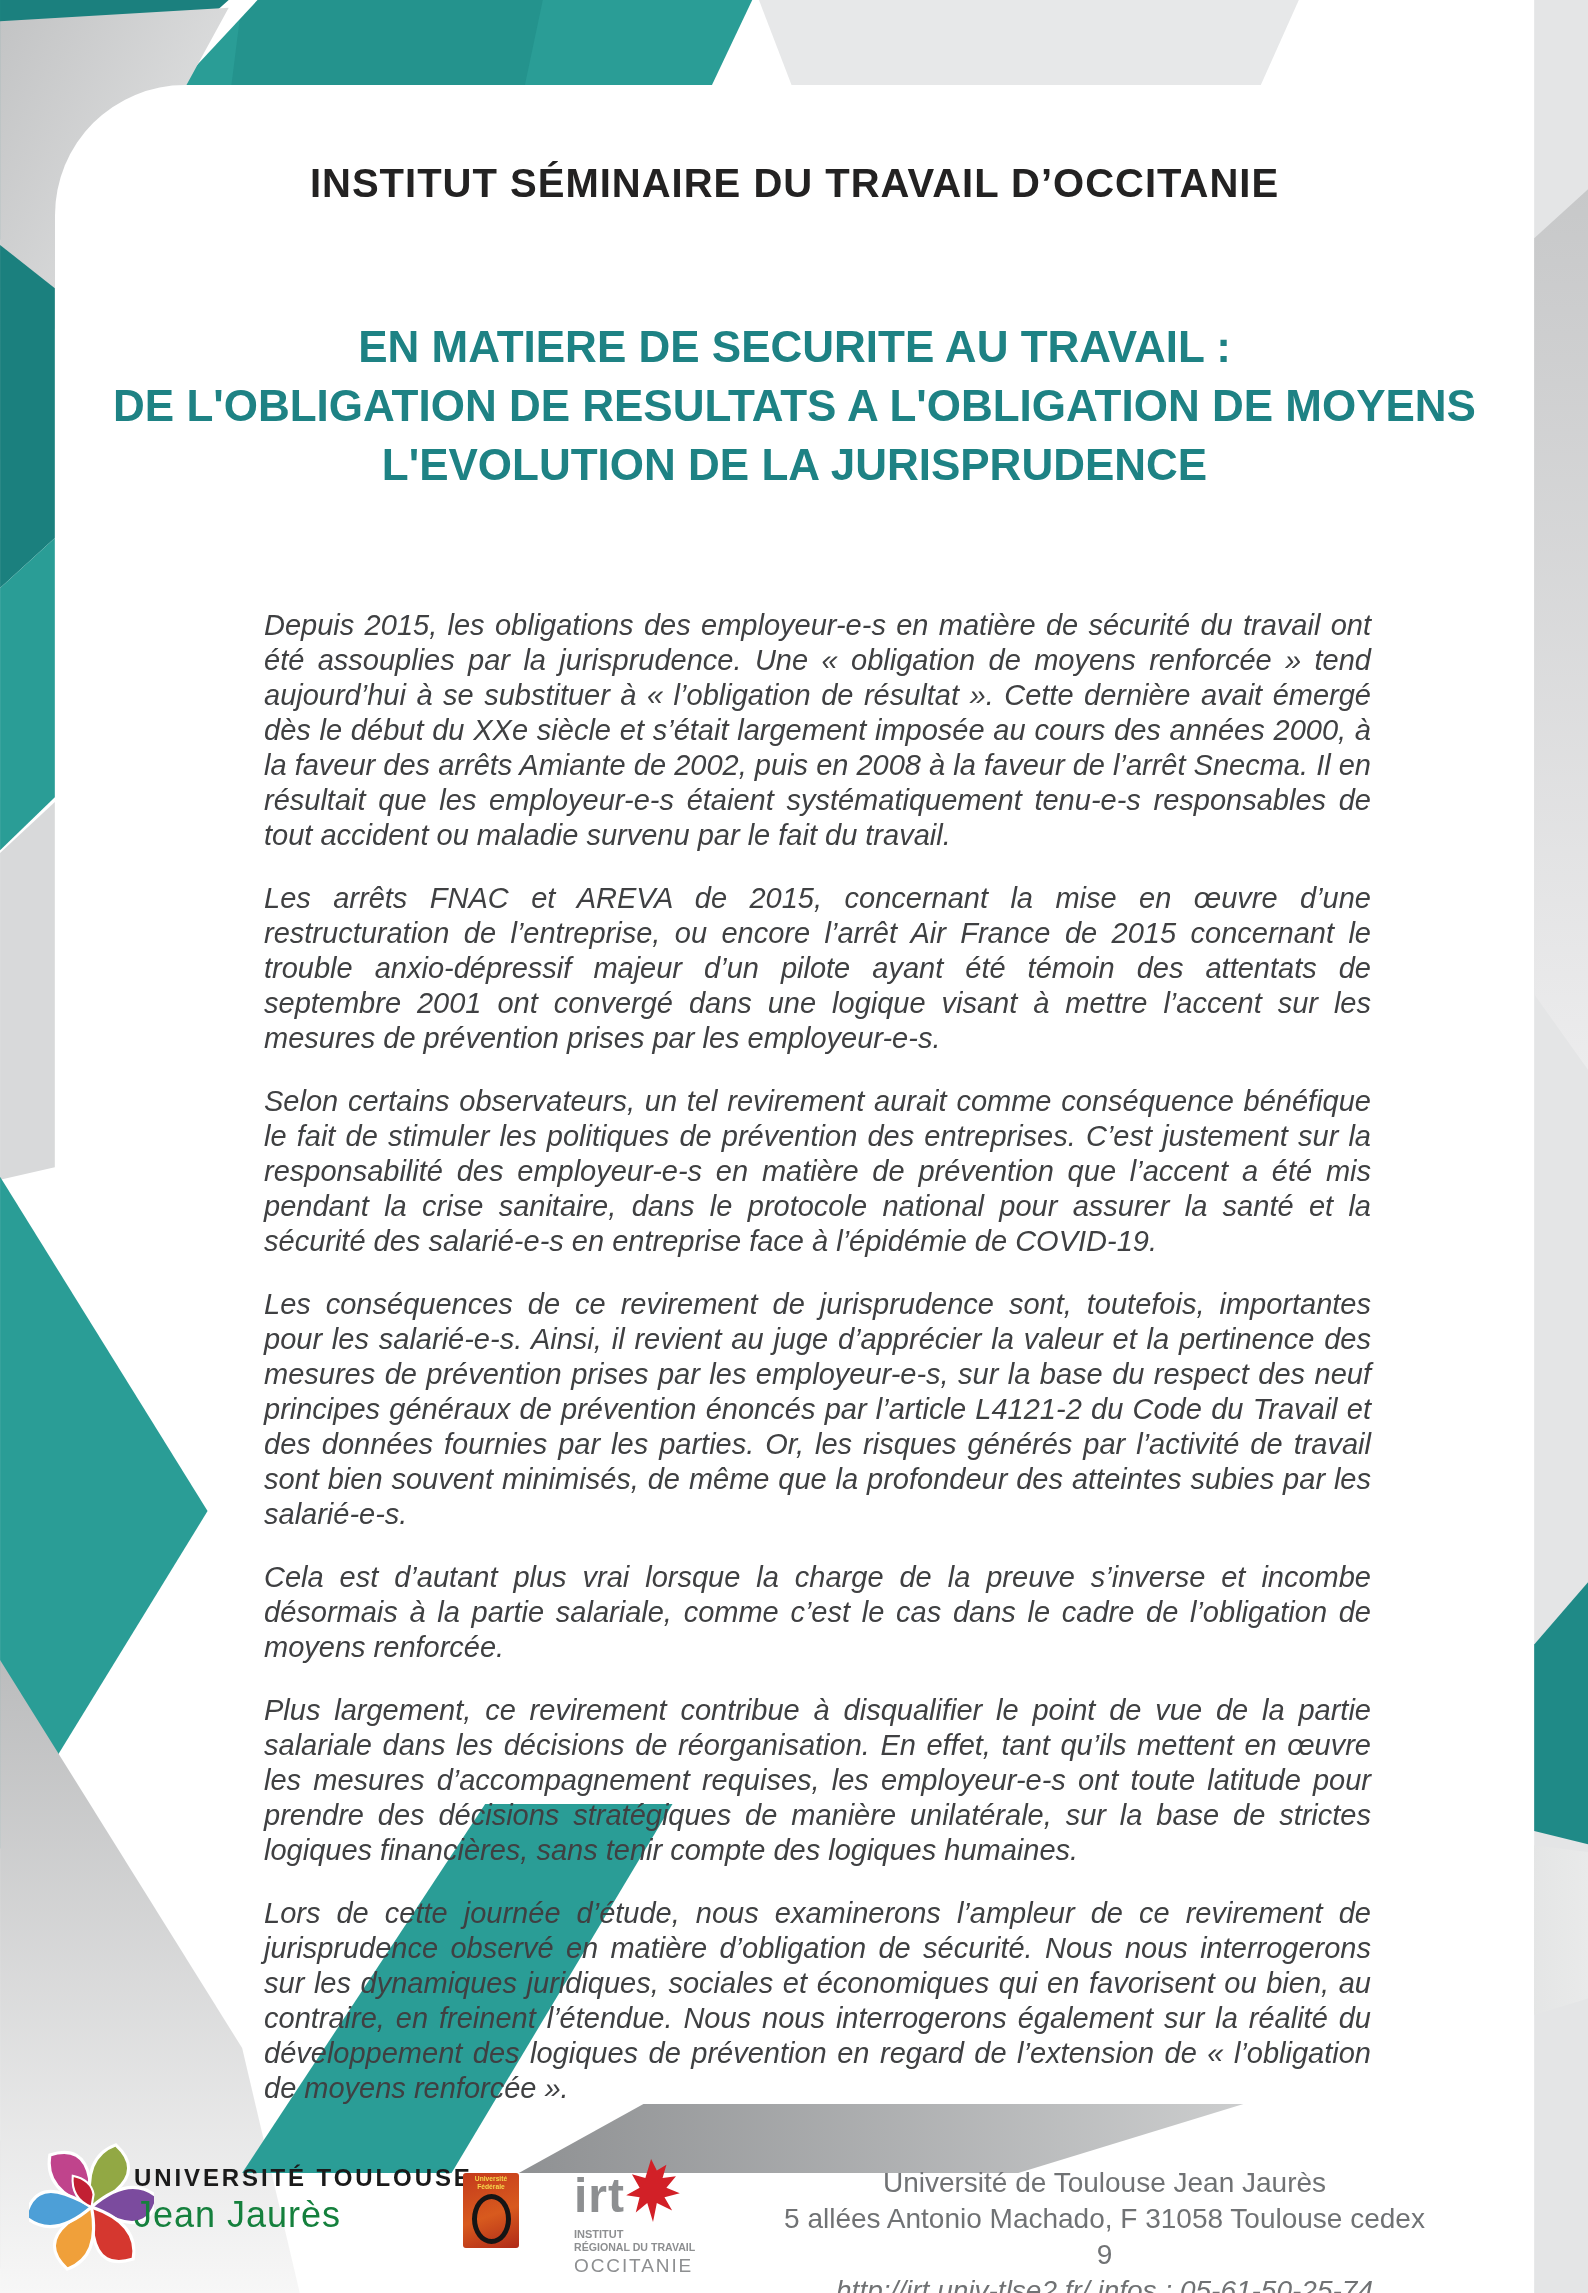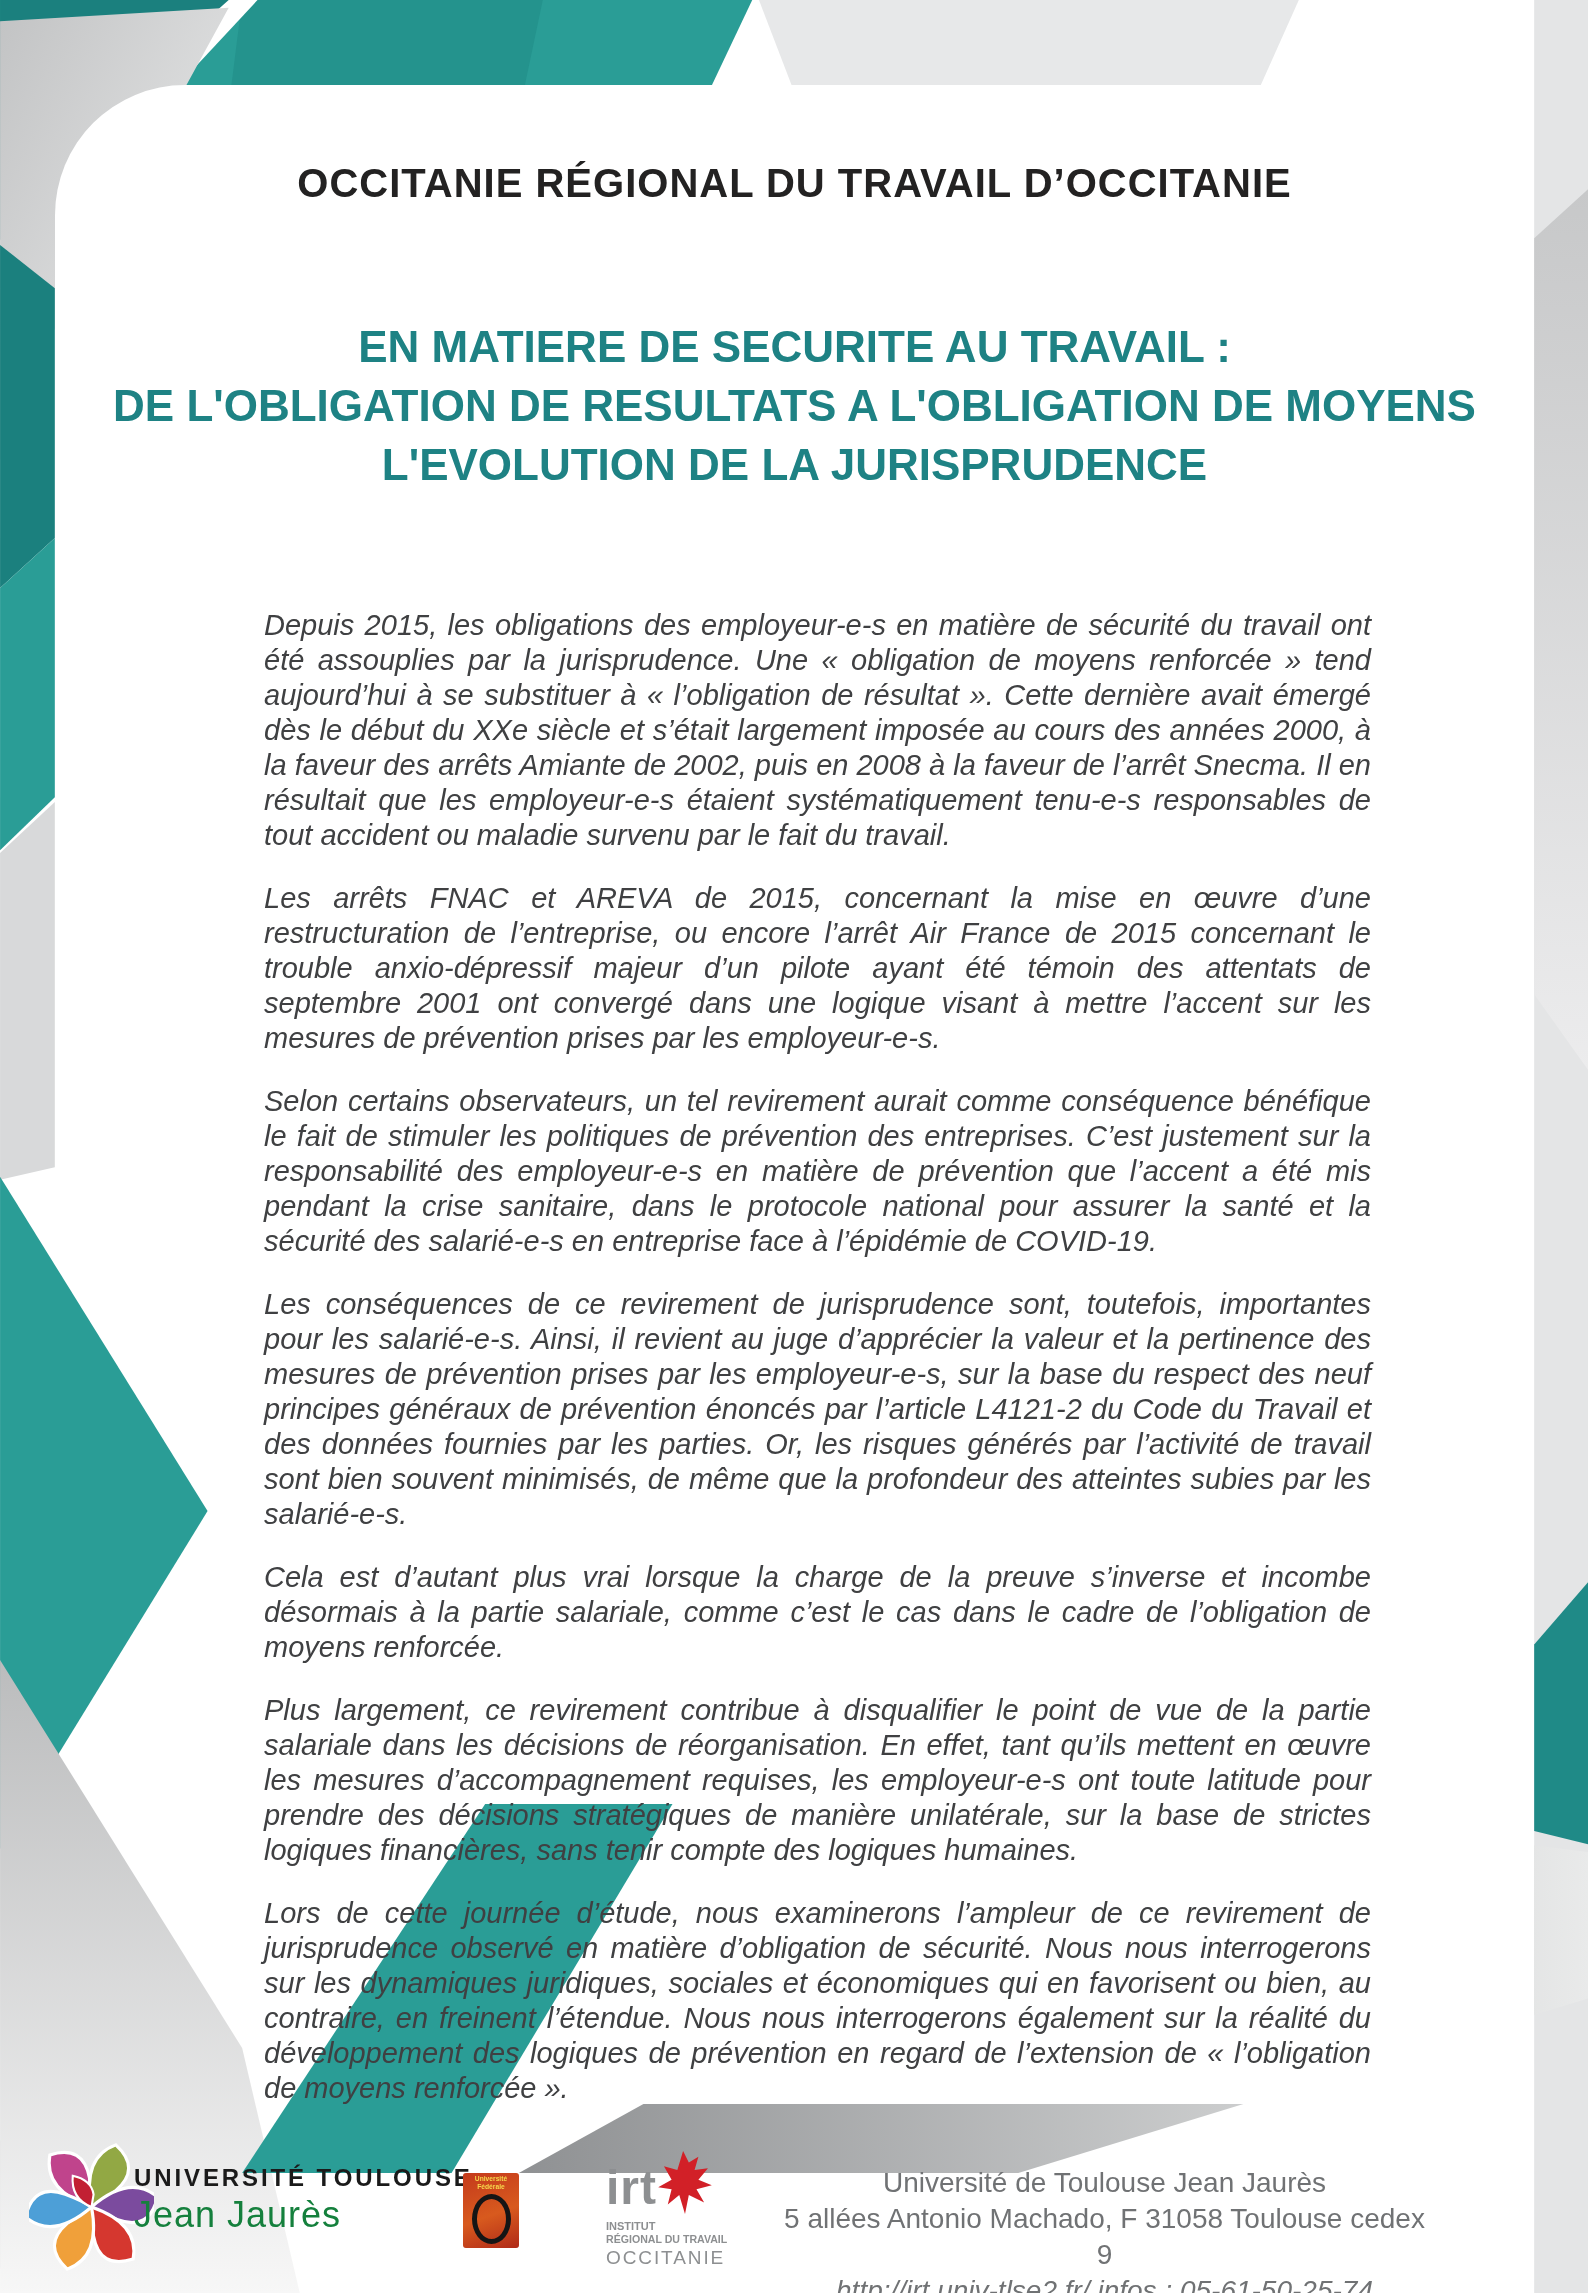--- a/index.html
+++ b/index.html
@@ -85,21 +85,21 @@
         <stop offset="0" stop-color="#bbbcbd"></stop>
           <stop offset="1" stop-color="#f7f7f7"></stop>
       </linearGradient>
     </defs>
     <polygon points="0,1225 216,1573 0,1925" fill="#2a9d96"></polygon>
     <polygon points="0,1728 252,2132 312,2387 0,2387" fill="url(#gBL2)"></polygon>
     <polygon points="252,2262 505,1878 700,1878 470,2262" fill="#2a9d96"></polygon>
   </svg>
 
   <div class="abs hdr" style="z-index:4;left:0;top:154px;">
-    <div>OCCITANIE RÉGIONAL DU TRAVAIL D’OCCITANIE</div>
+    <div>INSTITUT SÉMINAIRE DU TRAVAIL D’OCCITANIE</div>
   </div>
 
   <div class="abs evt" style="z-index:4;top:317px;">
     <div>EN MATIERE DE SECURITE AU TRAVAIL :</div>
     <div>DE L'OBLIGATION DE RESULTATS A L'OBLIGATION DE MOYENS</div>
     <div>L'EVOLUTION DE LA JURISPRUDENCE</div>
   </div>
 
   <div class="abs bodytxt" style="z-index:4;left:264px;top:608px;">
     <p>Depuis 2015, les obligations des employeur-e-s en matière de sécurité du travail ont été assouplies par la jurisprudence. Une « obligation de moyens renforcée » tend aujourd’hui à se substituer à « l’obligation de résultat ». Cette dernière avait émergé dès le début du XXe siècle et s’était largement imposée au cours des années 2000, à la faveur des arrêts Amiante de 2002, puis en 2008 à la faveur de l’arrêt Snecma. Il en résultait que les employeur-e-s étaient systématiquement tenu-e-s responsables de tout accident ou maladie survenu par le fait du travail.</p>
@@ -141,21 +141,21 @@
       <div class="ut-caps">UNIVERSITÉ TOULOUSE</div>
       <div class="ut-name">Jean Jaurès</div>
     </div>
 
     <div class="stamp" style="top:69px;">
       <div class="tiny">Université Fédérale</div>
       <div class="oval"></div>
 
     </div>
 
-    <div class="irt" style="top:56px;margin-left:32px;">
+    <div class="irt" style="top:64px;">
       <div class="irt-top">
         <span class="irt-word">irt</span>
         <svg width="58" height="67" viewBox="0 0 60 70" style="position:absolute;left:50px;top:-11.5px;">
           <path d="M28,2 L34,14 L44,8 L40,22 L54,20 L44,32 L58,38 L42,42 L50,56 L34,48 L30,68 L24,48 L12,58 L16,42 L2,40 L16,32 L8,18 L22,22Z" fill="#d22027"></path>
         </svg>
       </div>
       <div class="irt-l1">INSTITUT</div>
       <div class="irt-l2">RÉGIONAL DU TRAVAIL</div>
       <div class="irt-l3">OCCITANIE</div>
     </div>

